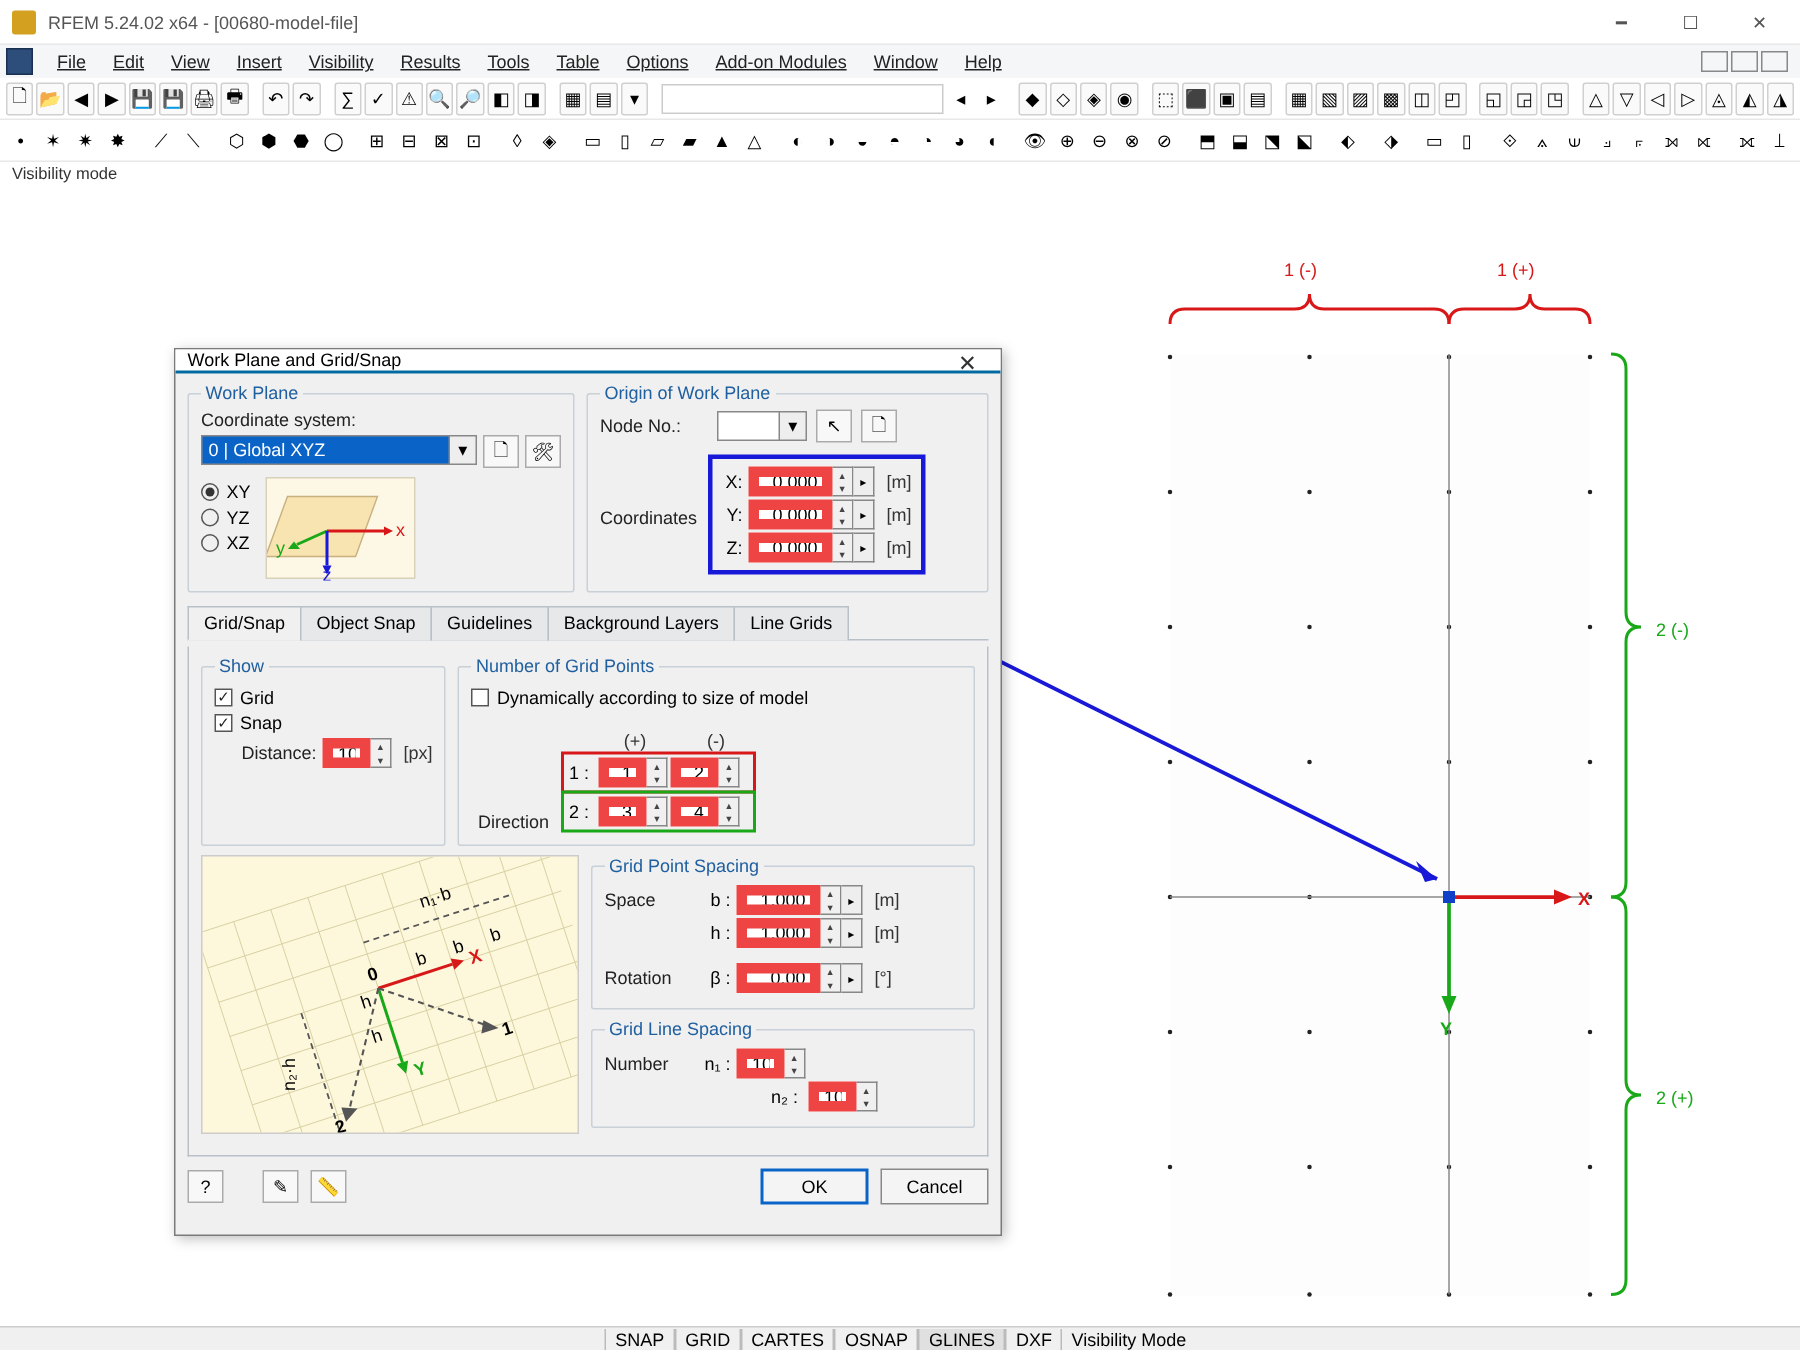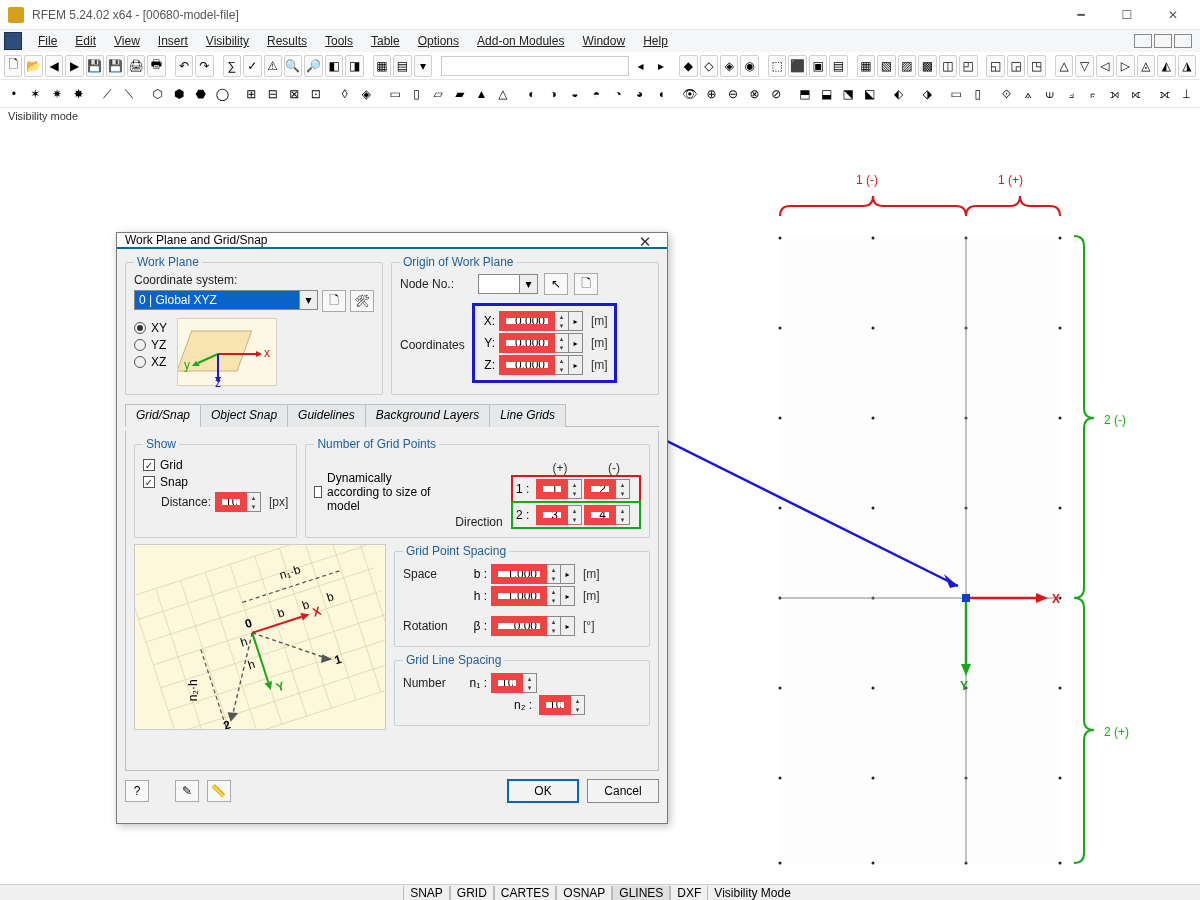--- a/index.html
+++ b/index.html
@@ -62,28 +62,28 @@
 .numbox input.sm { width:32px; }
 .spin { width:14px; height:20px; border:1px solid #888; border-left:none; display:flex; flex-direction:column; }
 .spin div { flex:1; display:flex; align-items:center; justify-content:center; font-size:7px; color:#444; }
 .pickbtn { width:14px; height:20px; border:1px solid #888; border-left:none; background:#eee; font-size:8px; display:flex; align-items:center; justify-content:center; }
 .unit { color:#333; padding-left:4px; }
 
 .coords-box { border:3px solid #1818d8; padding:3px 6px; display:inline-block; }
 
 
 .tabstrip { display:flex; border-bottom:1px solid #b8c0c8; margin-top:4px; }
-.tab { padding:3px 10px 4px; border:1px solid #b8c0c8; border-bottom:none; background:#e6e8ea; margin-right:-1px; position:relative; top:1px;font-style:italic; }
+.tab { padding:3px 10px 4px; border:1px solid #b8c0c8; border-bottom:none; background:#e6e8ea; margin-right:-1px; position:relative; top:1px; }
 .tab.active { background:#f0f0f0; border-bottom:1px solid #f0f0f0; }
 .tabpage { border:1px solid #b8c0c8; border-top:none; padding:6px 8px; flex:1; display:flex; flex-direction:column; gap:6px; }
 
 .cols3 { display:flex; gap:8px; }
 .col-show { width:148px; }
 .col-type { width:92px; }
-.col-right { flex:1; display:flex; gap:6px; }
+.col-right { flex:1; display:flex; flex-direction:column; gap:6px; }
 
 .preview { width:252px; height:186px; background:#fdf7dc; border:1px solid #ccc; position:relative; overflow:hidden; }
 
 .dir-box-red { border:2px solid #d81818; padding:2px 3px; }
 .dir-box-green { border:2px solid #18a818; padding:2px 3px; margin-top:-2px; }
 
 .dlg-footer { display:flex; align-items:center; gap:8px; margin-top:auto; padding-top:4px; }
 .dlg-btn { width:72px; height:24px; border:1px solid #888; background:#f4f4f4; display:flex; align-items:center; justify-content:center; }
 .dlg-btn.primary { border:2px solid #0a64c8; }
 

